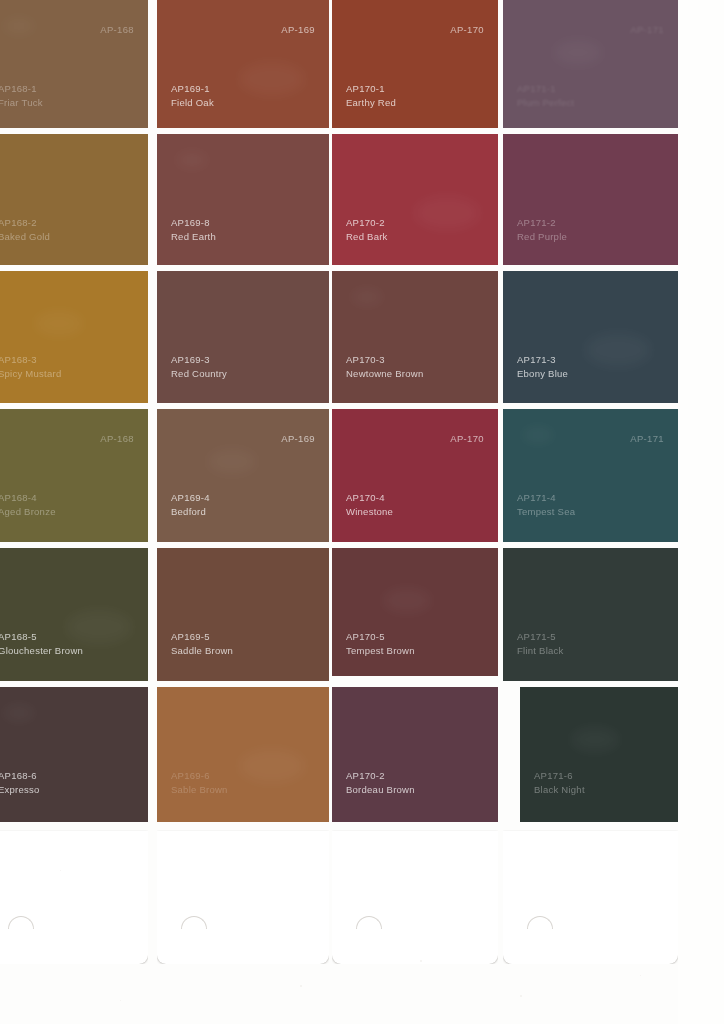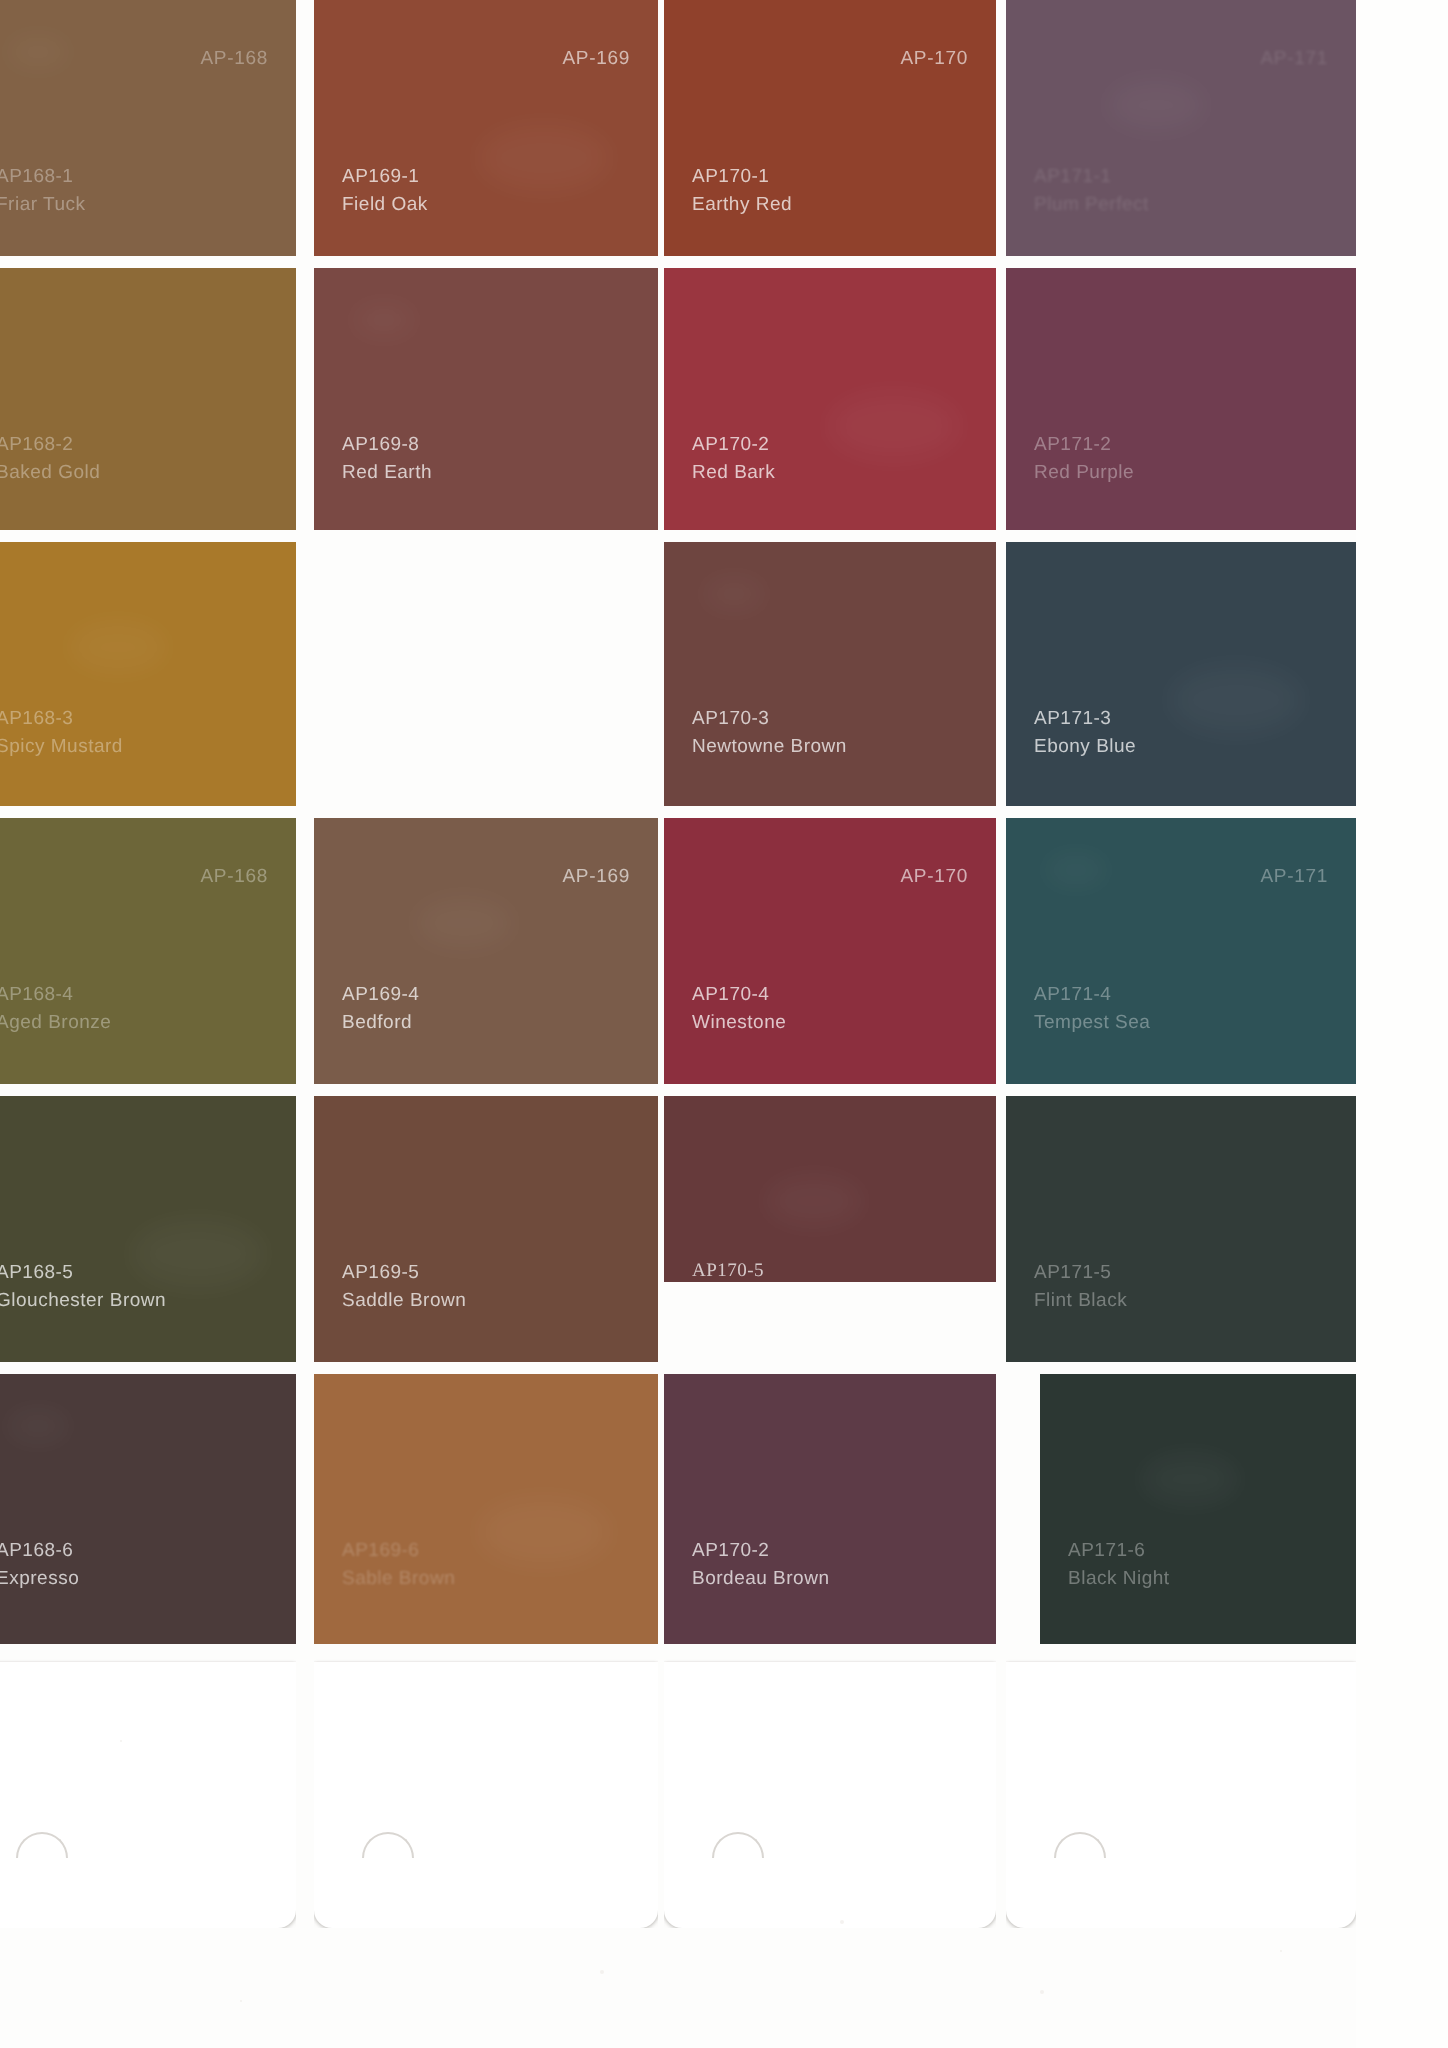--- a/index.html
+++ b/index.html
@@ -192,20 +192,27 @@
           <div class="blotch" style="width: 66px; height: 34px; left: 82px; top: 62px; background: rgba(255, 255, 255, 0.035); filter: blur(6px);"></div>
         </div>
         <div class="swatch " style="top: 134px; height: 131px;">
           <div class="swatch-inner" style="background: rgb(122, 73, 68);"></div>
           <div class="sw-label">
             <span class="code">AP169-8</span>
             <span class="name">Red Earth</span>
           </div>
           <div class="blotch" style="width: 30px; height: 16px; left: 20px; top: 18px; background: rgba(255, 255, 255, 0.035); filter: blur(6px);"></div>
         </div>
+        <div class="swatch " style="top: 271px; height: 132px;">
+          <div class="swatch-inner" style="background: rgb(109, 75, 69);"></div>
+          <div class="sw-label">
+            <span class="code">AP169-3</span>
+            <span class="name">Red Country</span>
+          </div>
+        </div>
         <div class="swatch " style="top: 409px; height: 133px;">
           <div class="swatch-inner" style="background: rgb(122, 92, 74);"></div>
           <div class="sw-family">AP-169</div>
           <div class="sw-label">
             <span class="code">AP169-4</span>
             <span class="name">Bedford</span>
           </div>
           <div class="blotch" style="width: 48px; height: 25px; left: 51px; top: 40px; background: rgba(255, 255, 255, 0.035); filter: blur(6px);"></div>
         </div>
         <div class="swatch " style="top: 548px; height: 133px;">
@@ -252,21 +259,21 @@
           <div class="blotch" style="width: 30px; height: 16px; left: 20px; top: 18px; background: rgba(255, 255, 255, 0.035); filter: blur(6px);"></div>
         </div>
         <div class="swatch " style="top: 409px; height: 133px;">
           <div class="swatch-inner" style="background: rgb(140, 47, 62);"></div>
           <div class="sw-family">AP-170</div>
           <div class="sw-label">
             <span class="code">AP170-4</span>
             <span class="name">Winestone</span>
           </div>
         </div>
-        <div class="swatch " style="top: 548px; height: 93px; font-family: Liberation Serif, serif;">
+        <div class="swatch " style="top: 548px; height: 128px;">
           <div class="swatch-inner" style="background: rgb(102, 58, 59);"></div>
           <div class="sw-label">
             <span class="code">AP170-5</span>
             <span class="name">Tempest Brown</span>
           </div>
           <div class="blotch" style="width: 48px; height: 25px; left: 51px; top: 40px; background: rgba(255, 255, 255, 0.035); filter: blur(6px);"></div>
         </div>
         <div class="swatch " style="top: 687px; height: 135px;">
           <div class="swatch-inner" style="background: rgb(93, 59, 71);"></div>
           <div class="sw-label">

